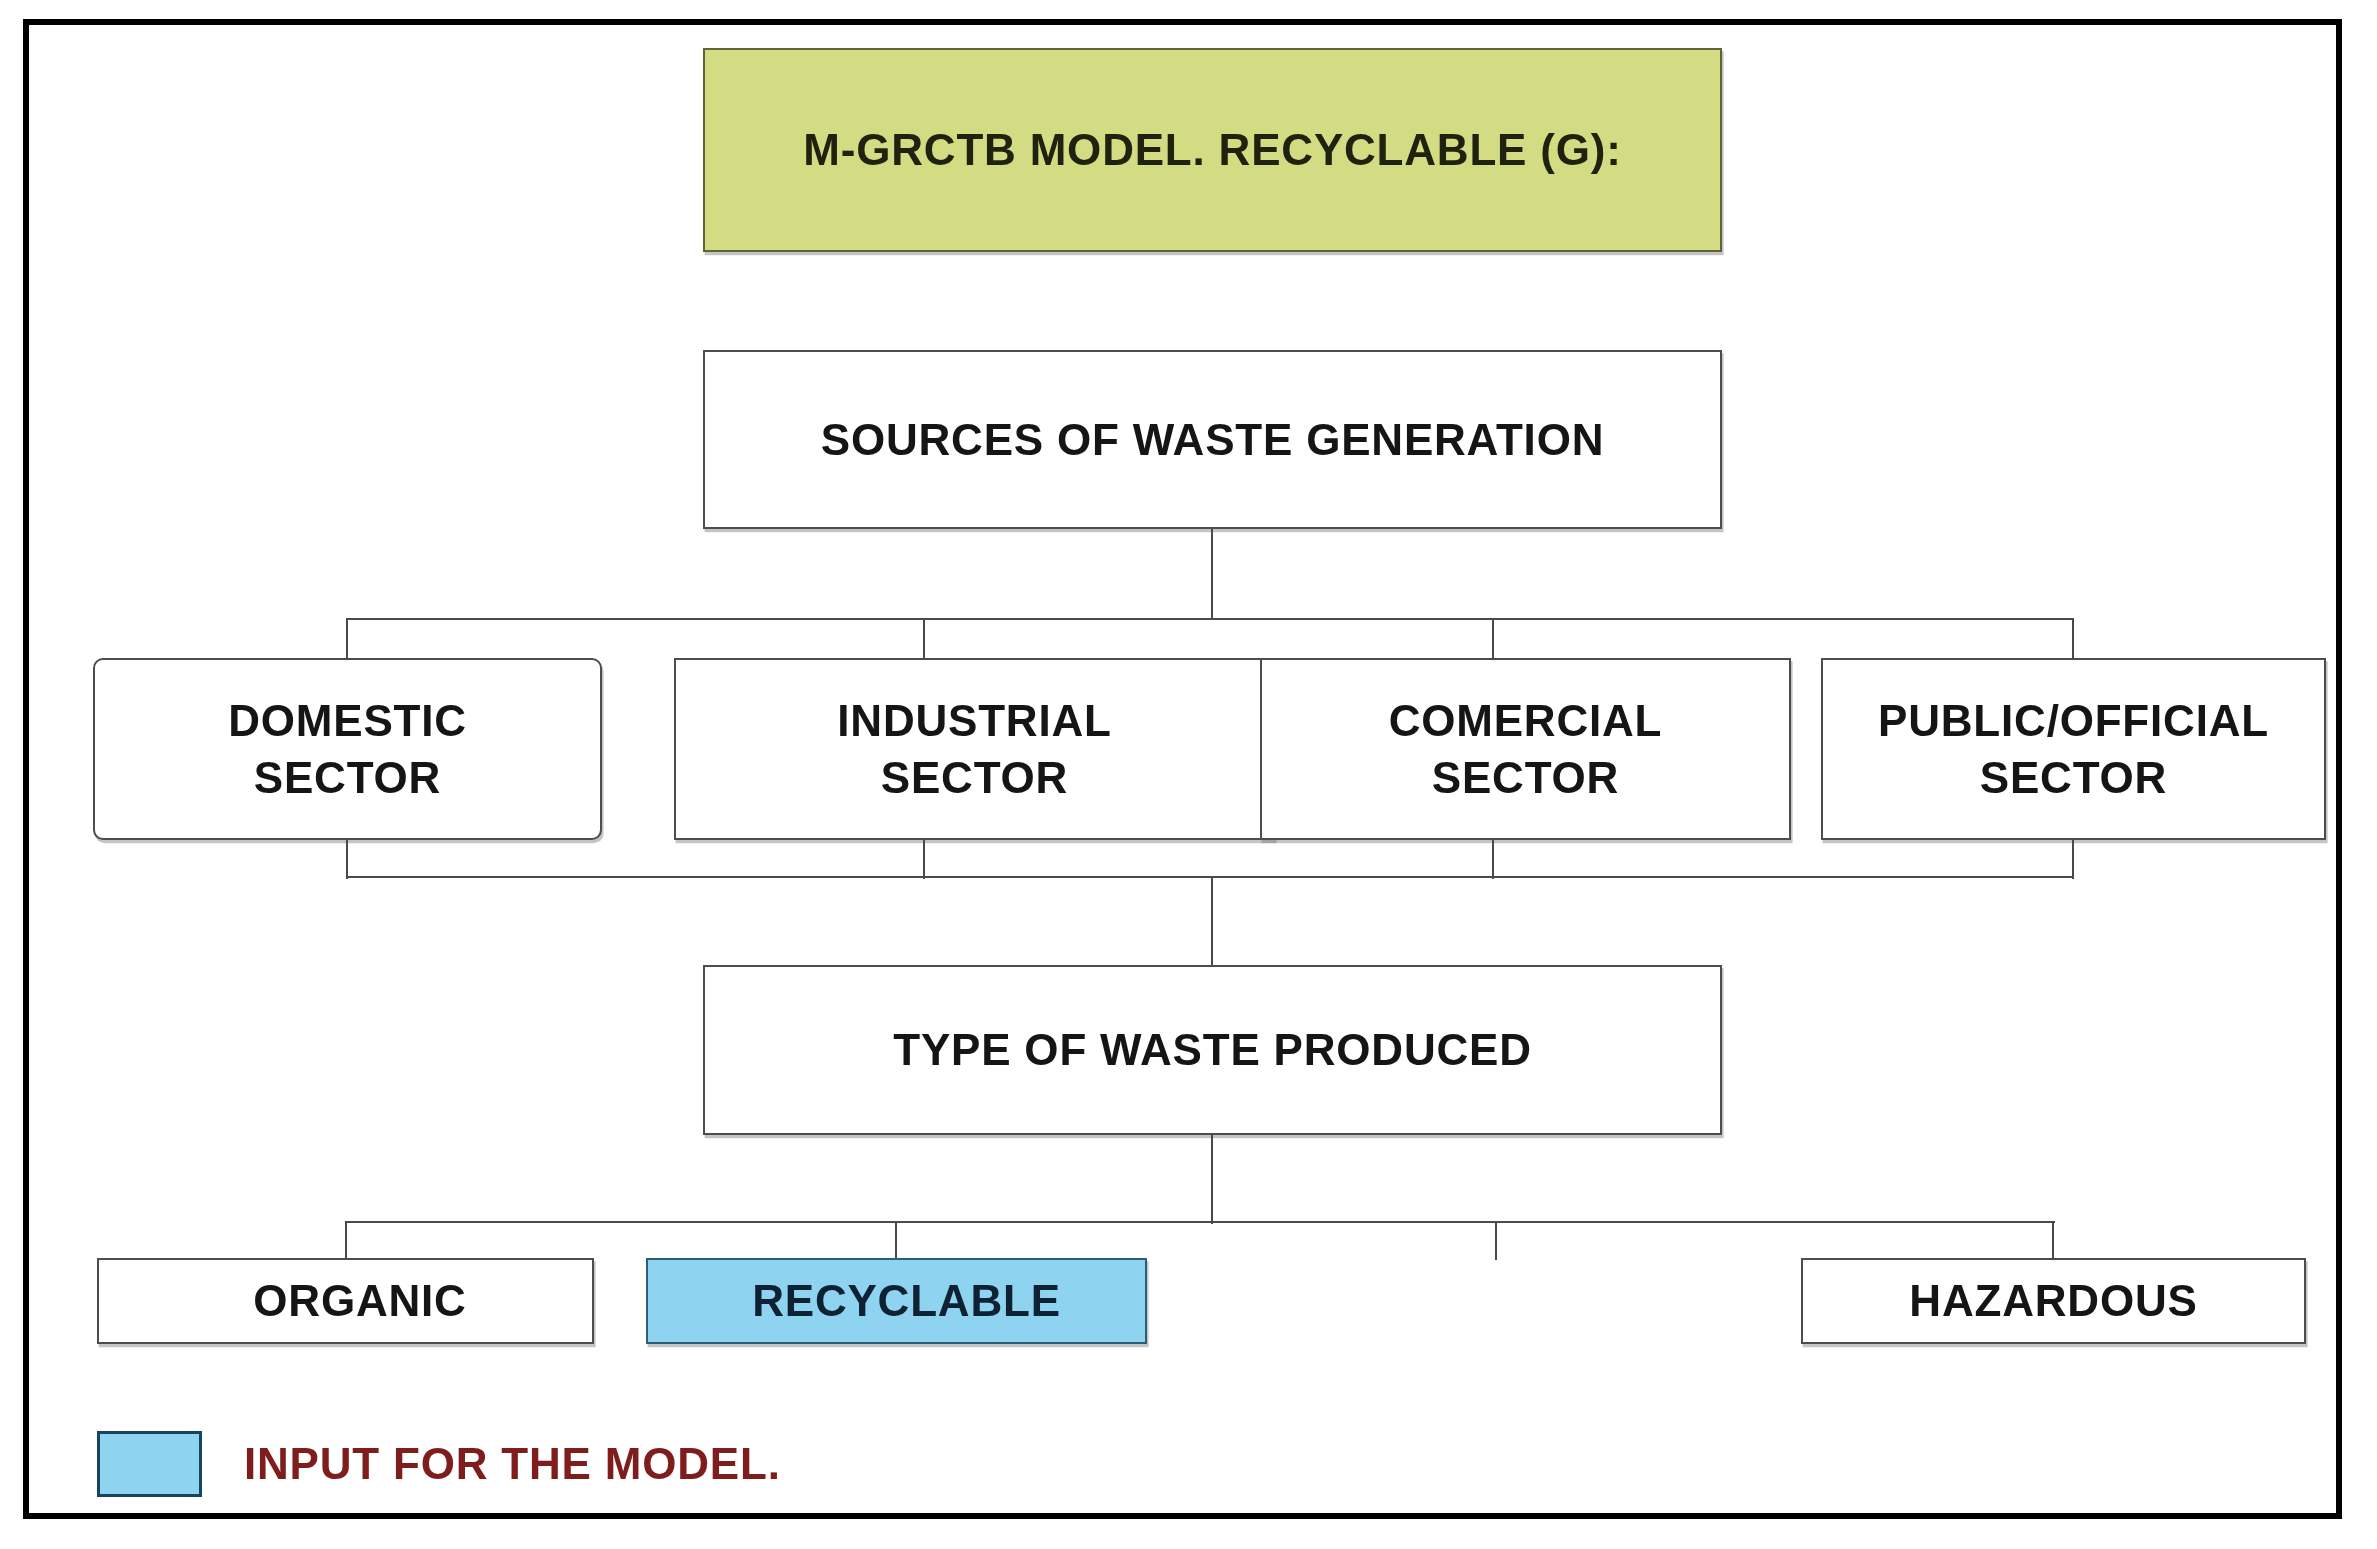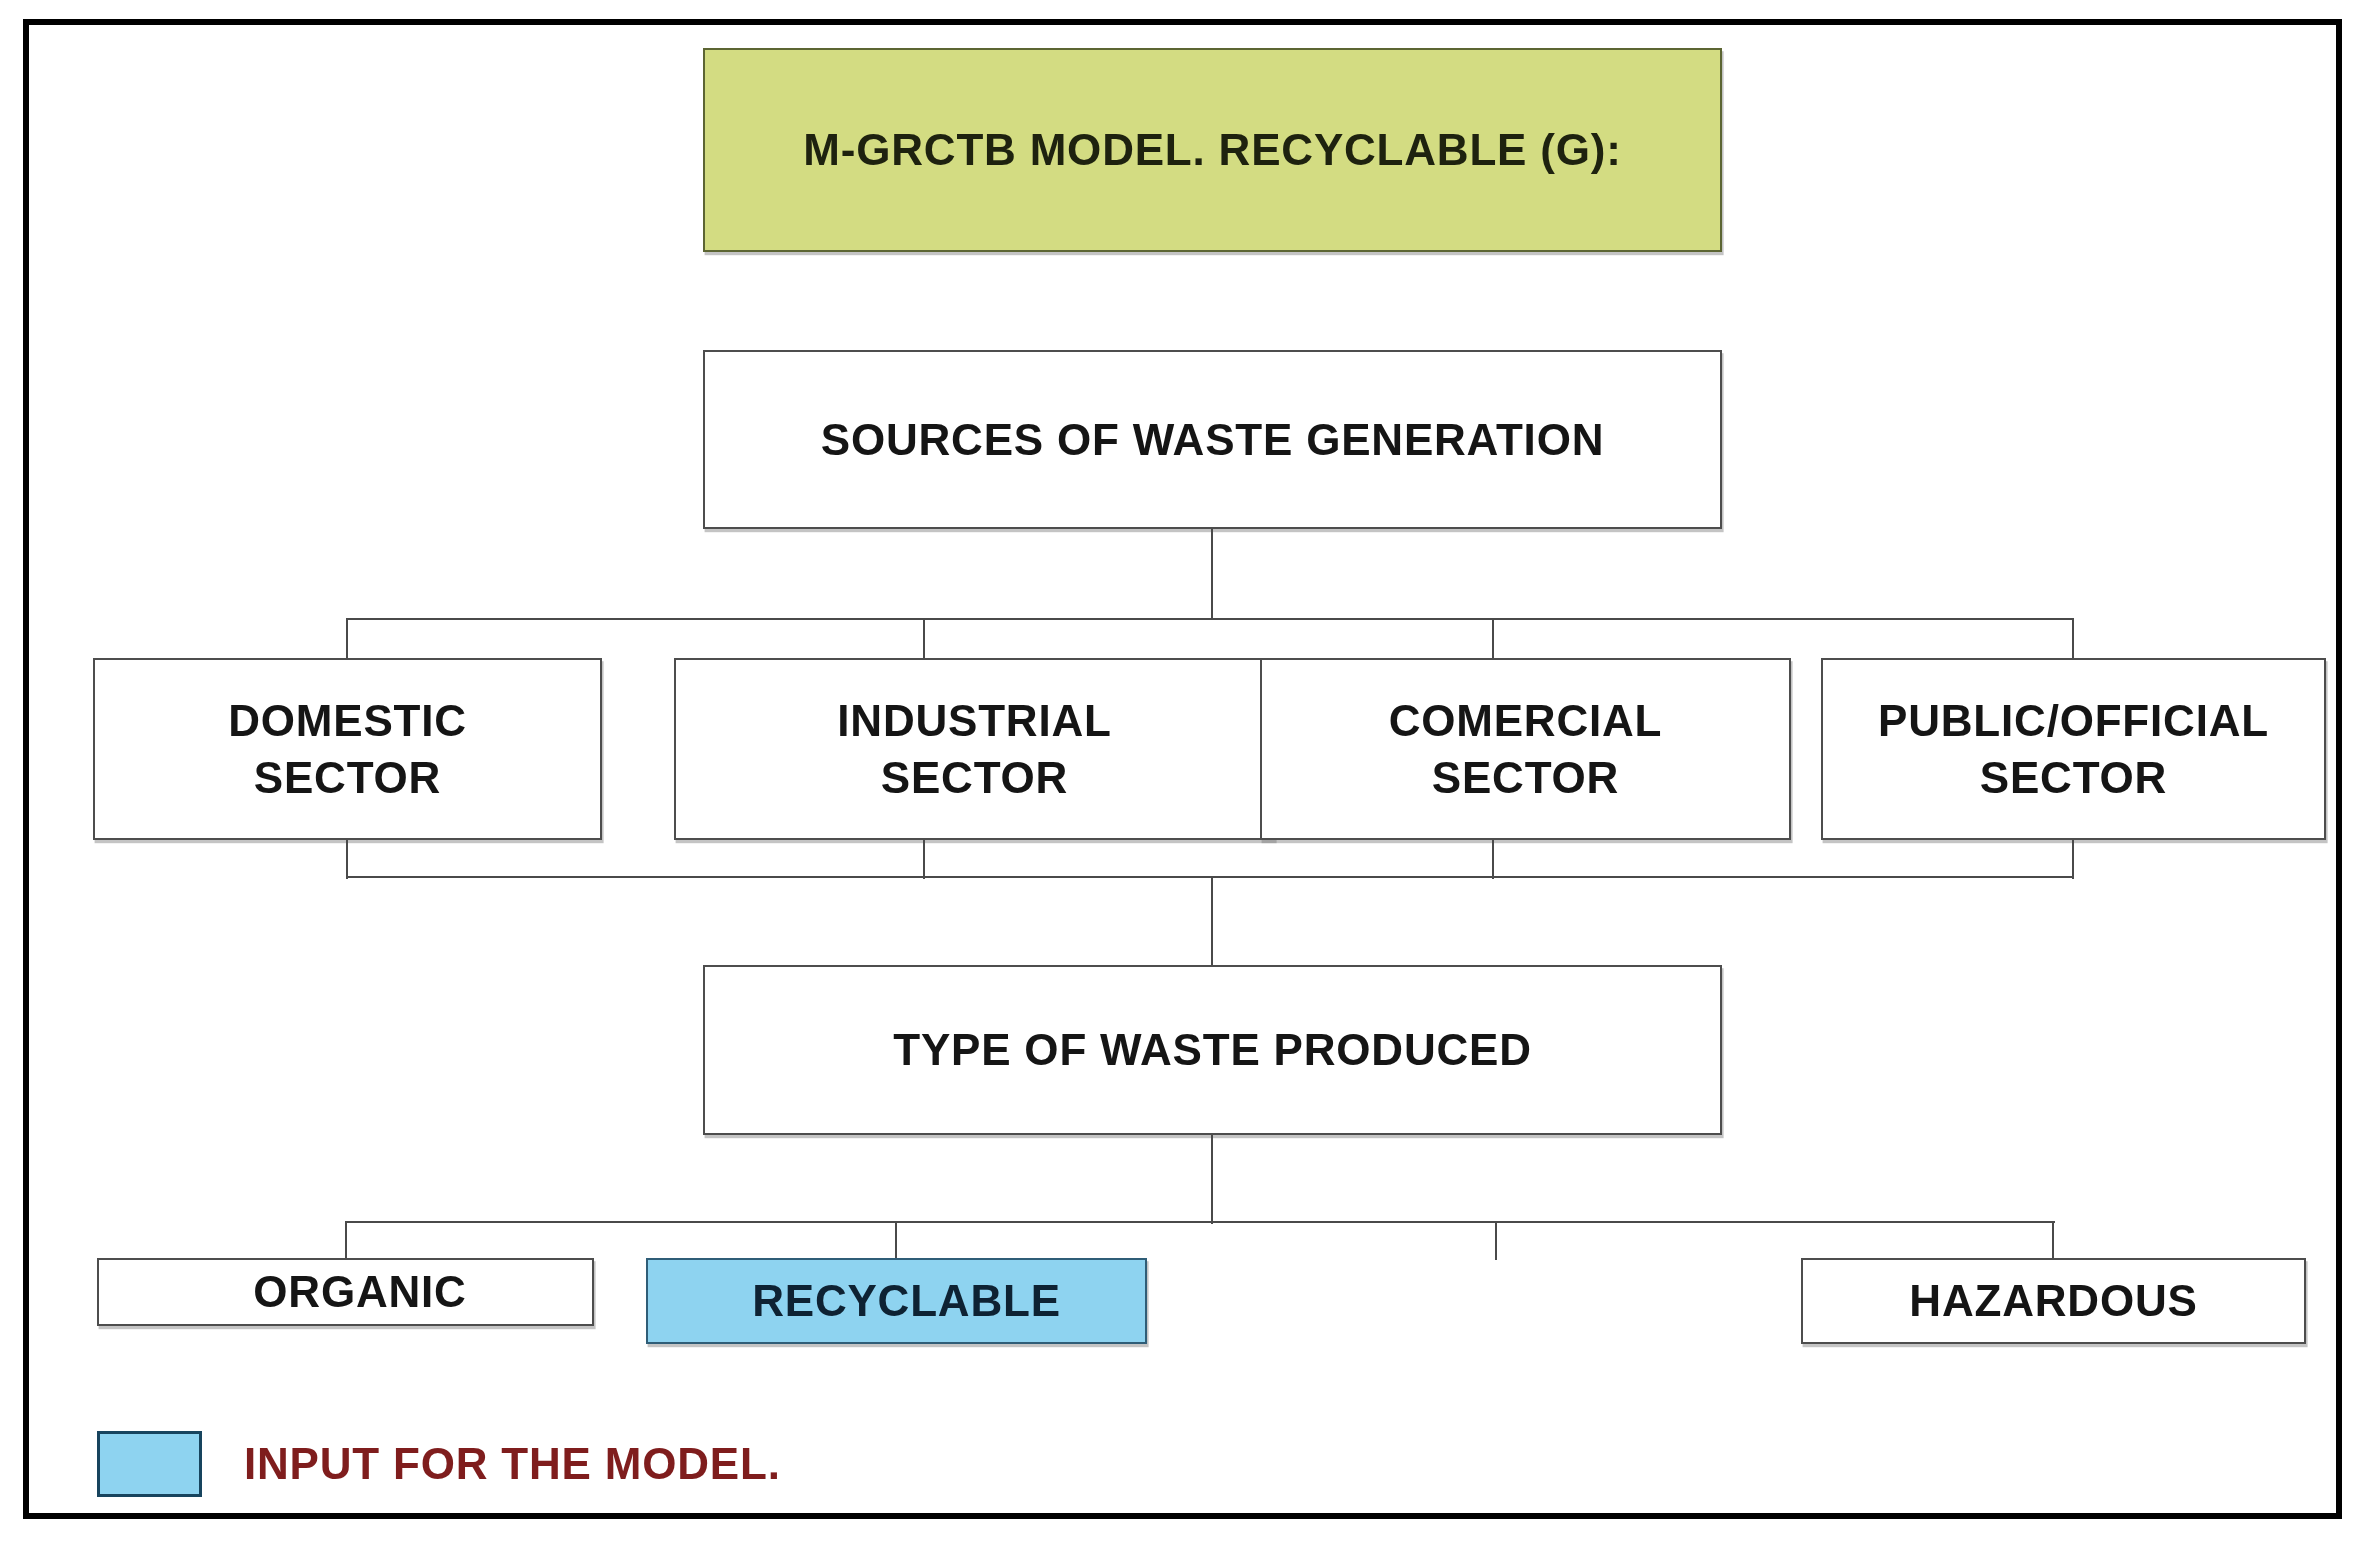--- a/index.html
+++ b/index.html
@@ -57,26 +57,26 @@
   .h-line, .v-line {
     position: absolute;
     background: #4a4a4a;
   }
   .h-line { height: 2.4px; }
   .v-line { width: 2.4px; }
 
   
   #box-title    { left: 703px;  top: 48px;   width: 1019px; height: 204px; }
   #box-sources  { left: 703px;  top: 350px;  width: 1019px; height: 179px; }
-  #box-sector-0 { left: 93px;  top: 658px;  width: 509px;  height: 182px; }
+  #box-sector-0 { left: 93px;  top: 658px;  width: 509px;  height: 182px; border-radius: 10px; }
   #box-sector-1 { left: 674px;  top: 658px;  width: 601px;  height: 182px; }
   #box-sector-2 { left: 1260px; top: 658px;  width: 531px;  height: 182px; }
   #box-sector-3 { left: 1821px; top: 658px;  width: 505px;  height: 182px; }
   #box-type     { left: 703px;  top: 965px; width: 1019px; height: 170px; text-align: right; }
-  #box-waste-0  { left: 97px;  top: 1258px; width: 497px;  height: 68px; padding-left: 29px; }
+  #box-waste-0  { left: 97px;  top: 1258px; width: 497px;  height: 86px; padding-left: 29px; }
   #box-waste-1  { left: 646px;  top: 1258px; width: 501px;  height: 86px; padding-left: 20px; }
   #box-waste-2  { left: 1246px; top: 1258px; width: 501px;  height: 86px; }
   #box-waste-3  { left: 1801px; top: 1258px; width: 505px;  height: 86px; }
 
   
   #legend-swatch {
     position: absolute;
     left: 97px; top: 1431px;
     width: 105px; height: 66px;
     box-sizing: border-box;

